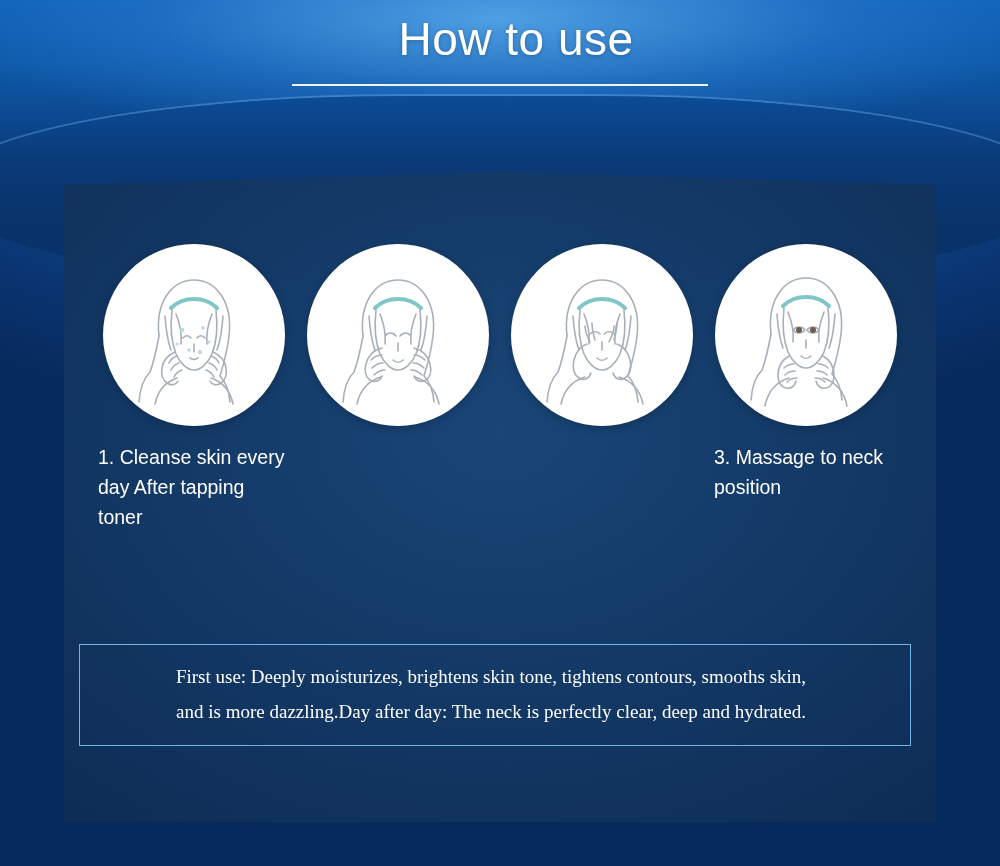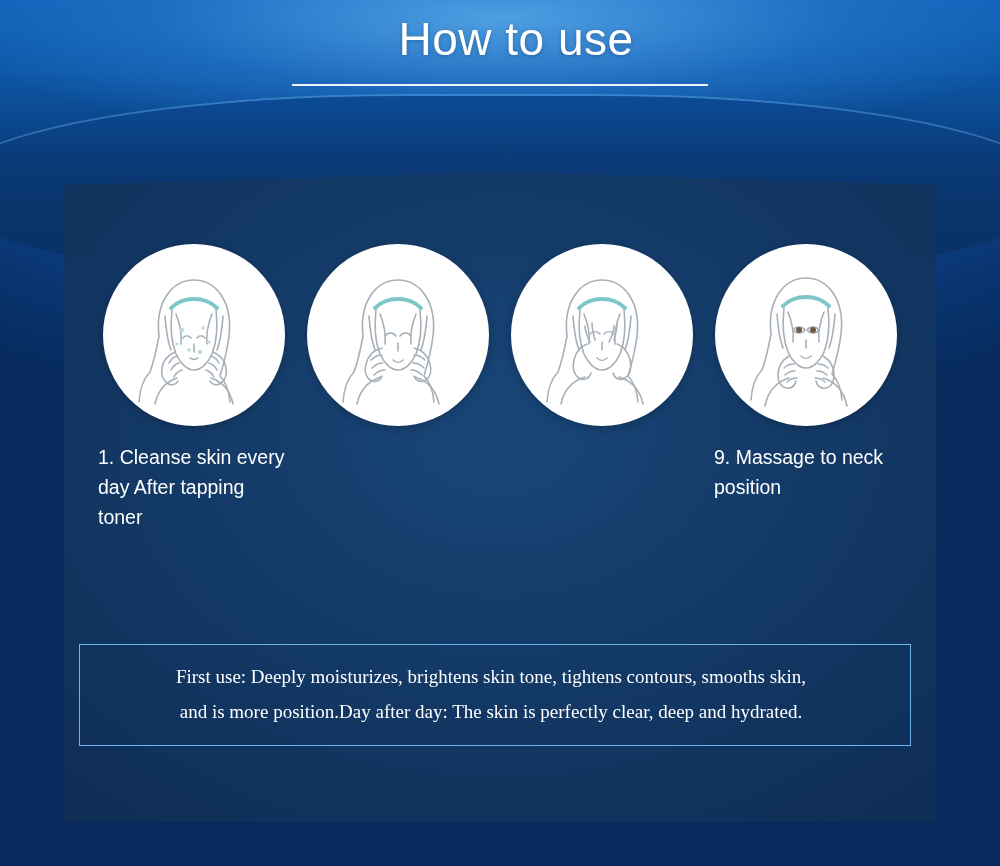--- a/index.html
+++ b/index.html
@@ -254,24 +254,24 @@
               <path d="M108 112c7 4 11 11 11 19 0 7-3 12-8 13-5 1-9-2-10-7"></path>
               <path d="M113 124c-3-3-7-4-10-4M112 131c-3-3-7-4-10-4M110 138c-3-3-7-4-10-4"></path>
               <path d="M50 162c3-15 11-24 24-28M132 162c-3-15-11-24-24-28"></path>
             </g>
             <g fill="#6d5b4b">
               <circle cx="84" cy="86" r="3"></circle>
                 <circle cx="98" cy="86" r="3"></circle>
             </g>
           </svg>
         </div>
-        <div class="step-text">9. Massage to neck position</div>
+        <div class="step-text">3. Massage to neck position</div>
       </div>
 
     </div>
 
     <div class="note-box">
       <div class="note-line">First use: Deeply moisturizes, brightens skin tone, tightens contours, smooths skin,</div>
-      <div class="note-line">and is more position.Day after day: The skin is perfectly clear, deep and hydrated.</div>
+      <div class="note-line">and is more dazzling.Day after day: The neck is perfectly clear, deep and hydrated.</div>
     </div>
 
   </div>
 </div>
 
 </body></html>

